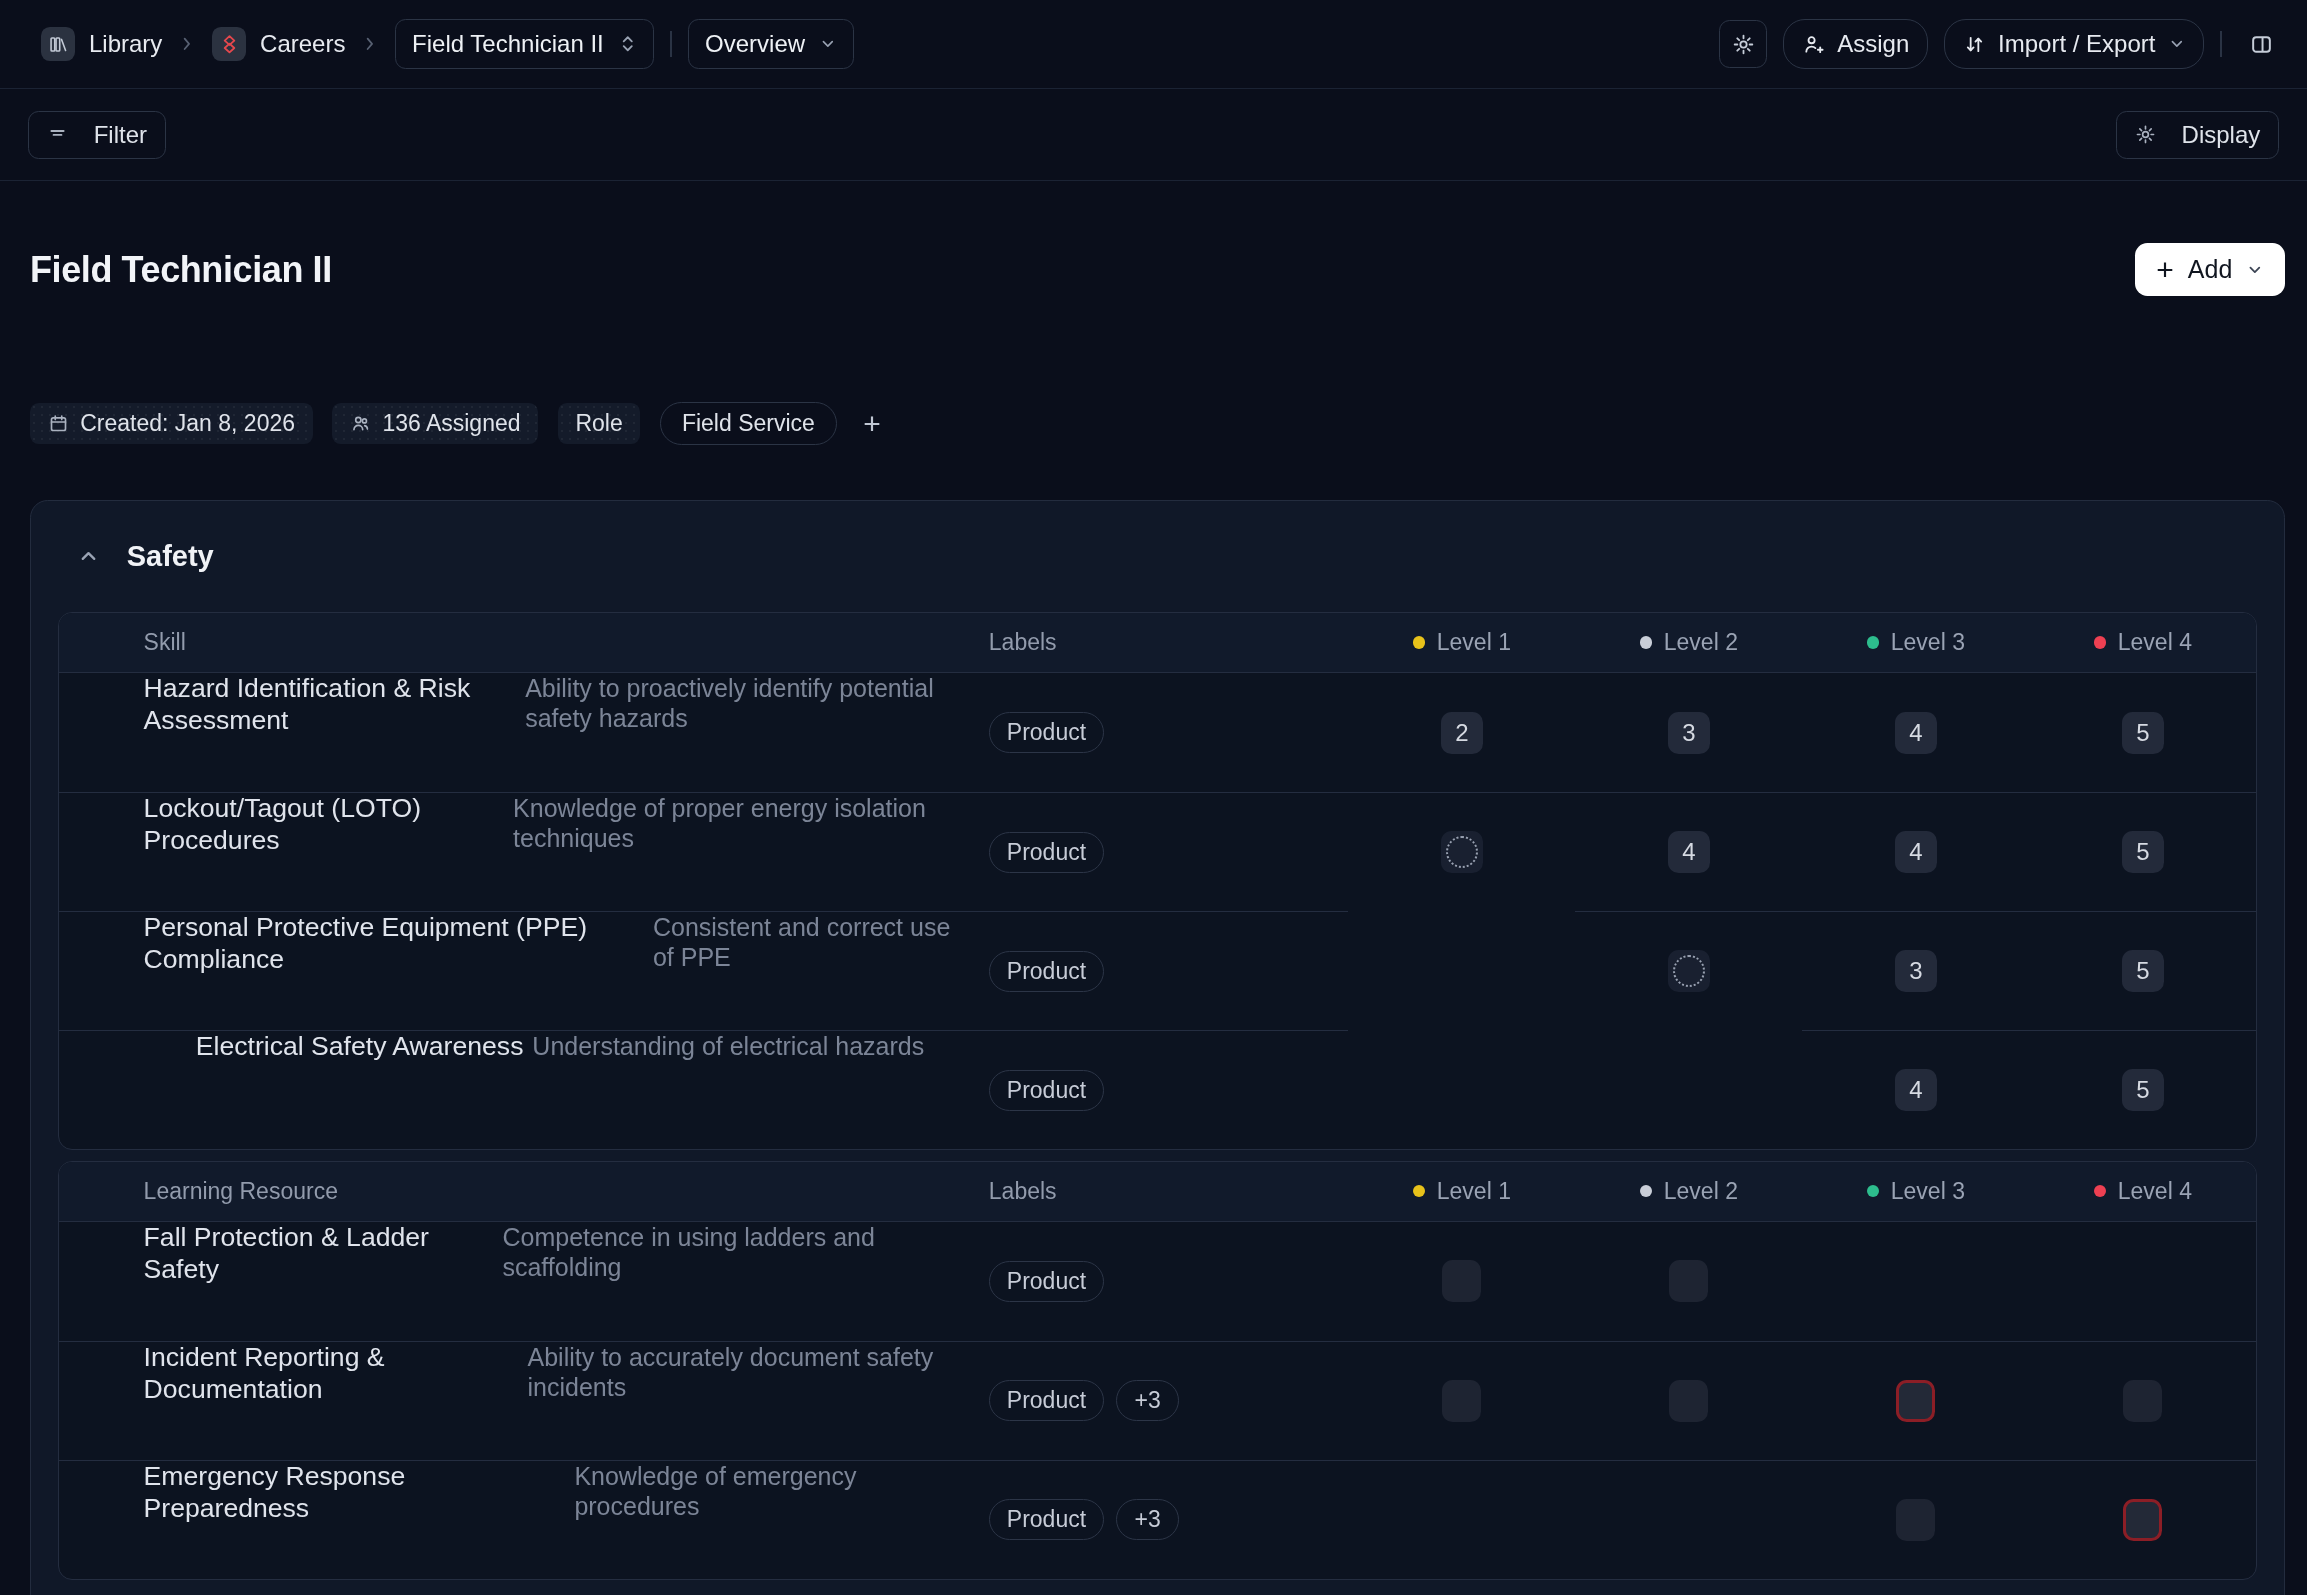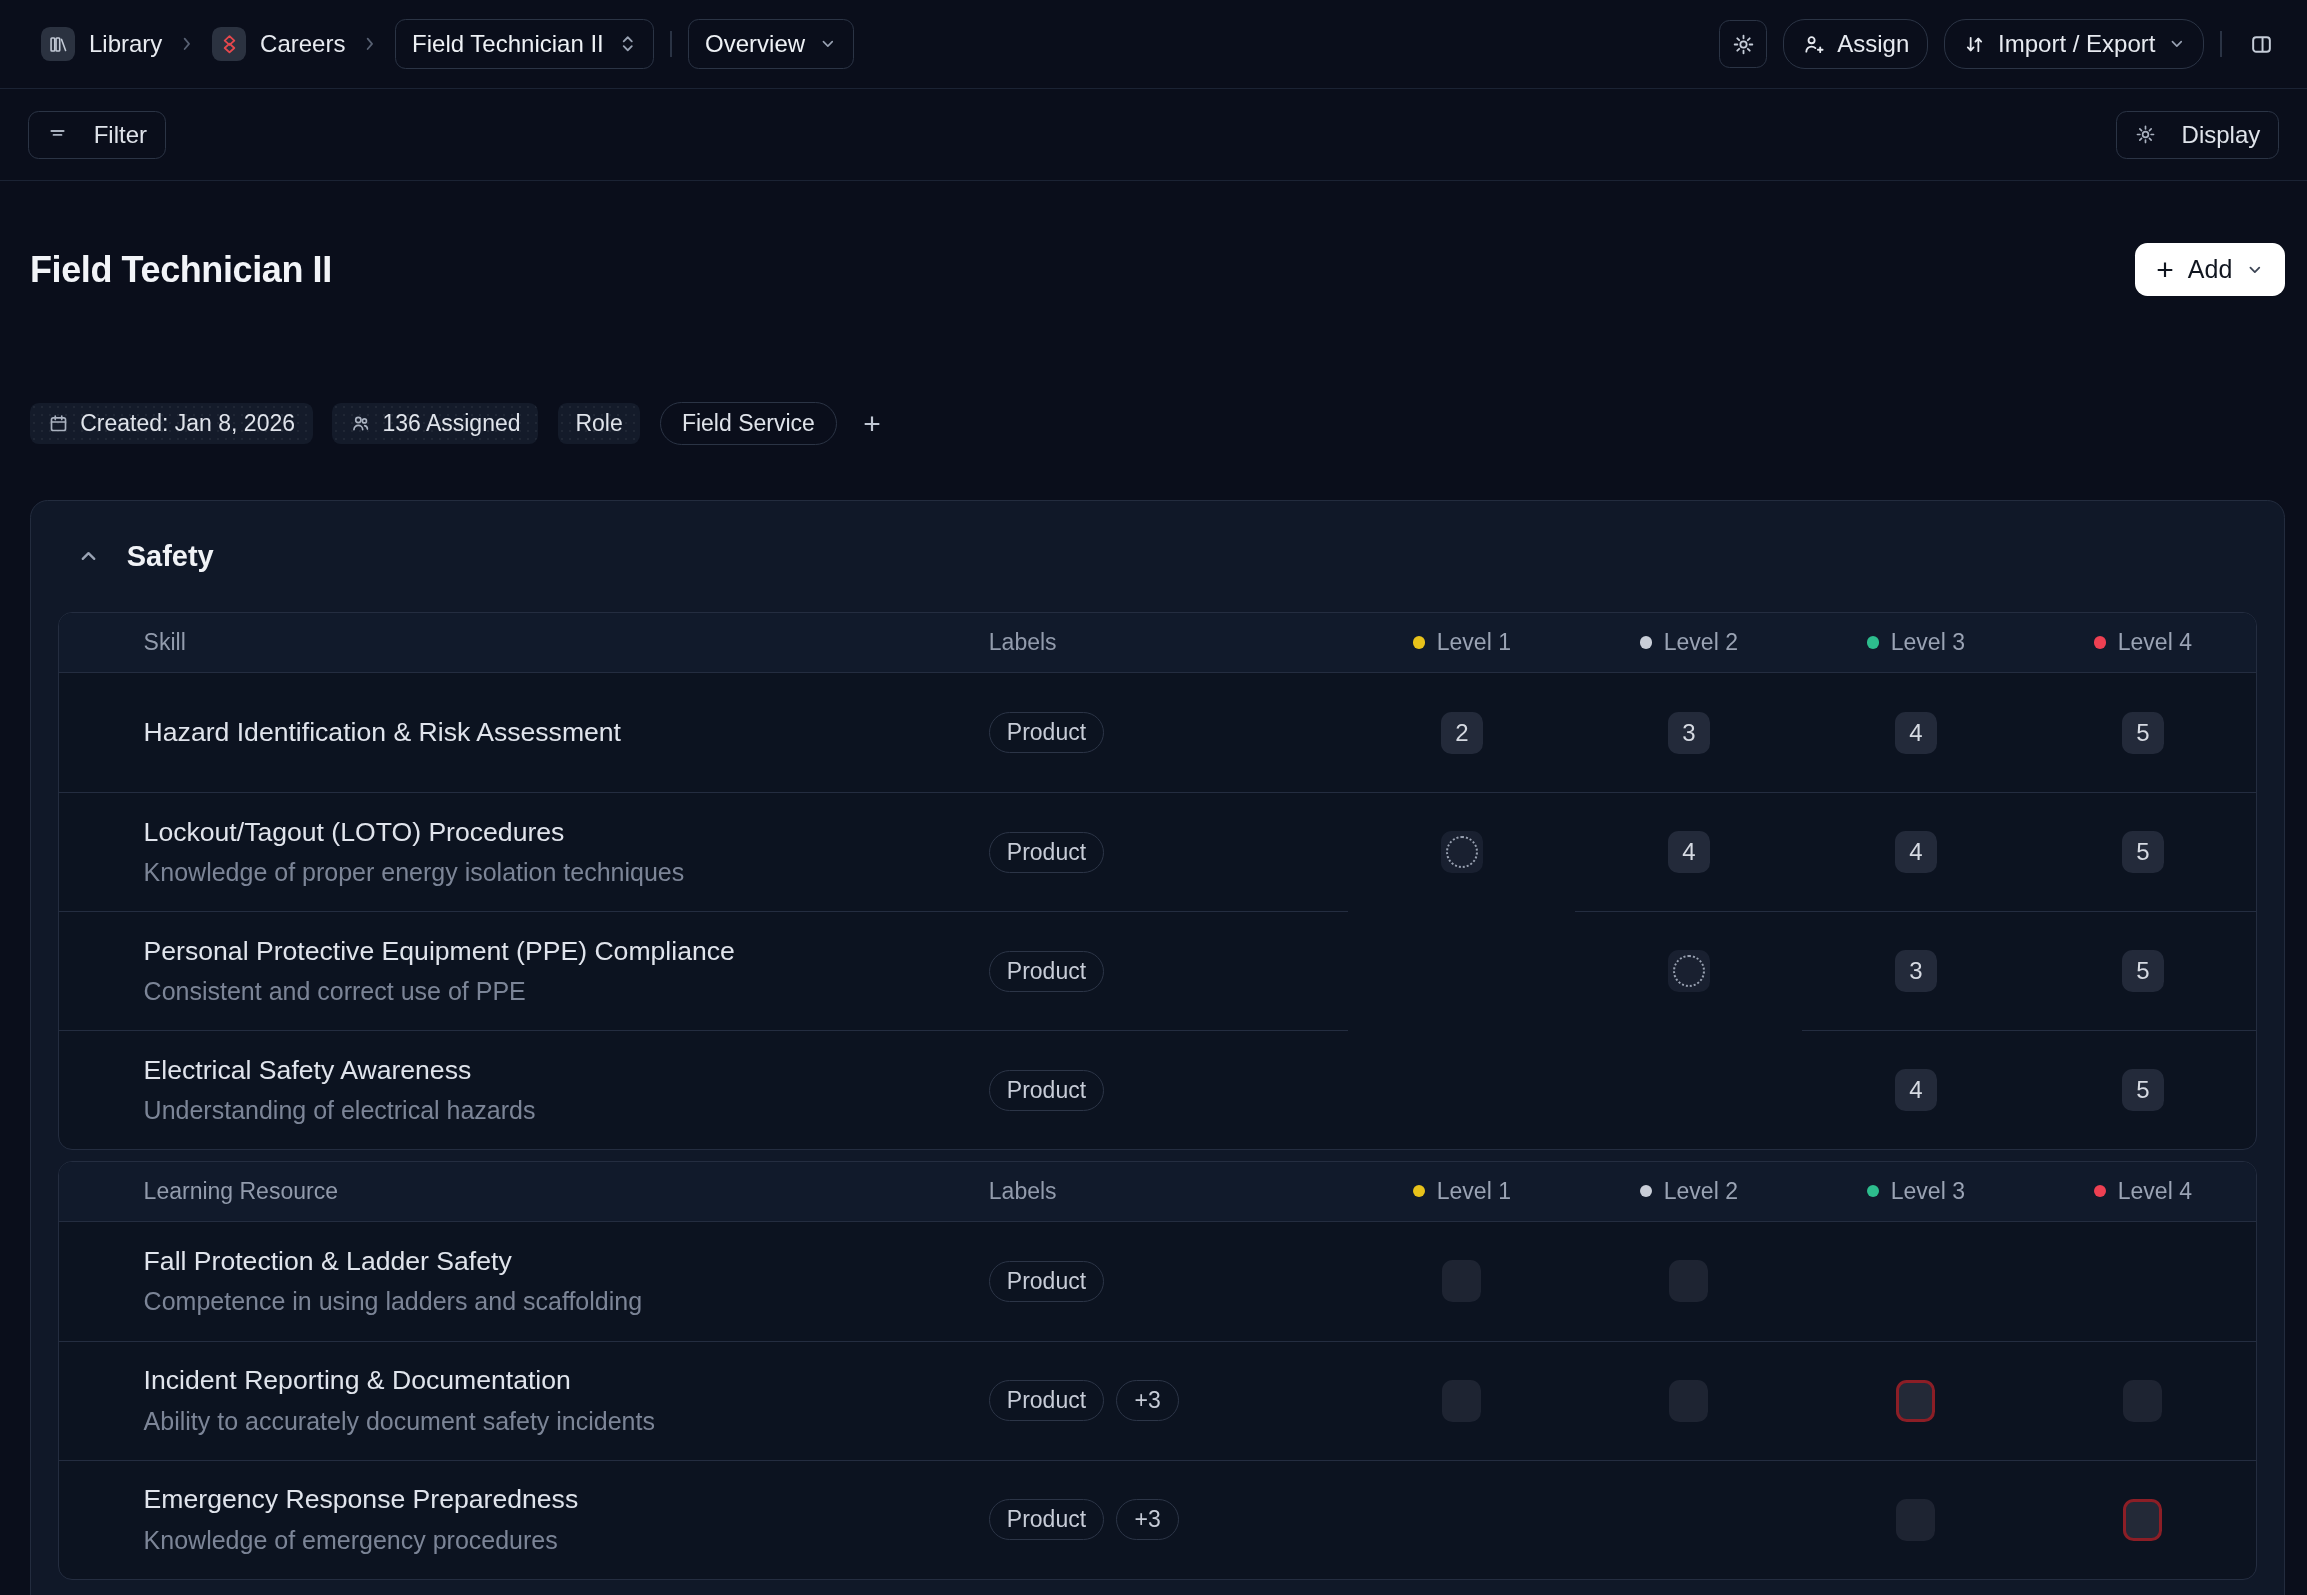--- a/index.html
+++ b/index.html
@@ -57,21 +57,21 @@
   .card-head{display:flex;align-items:center;gap:26.6px;padding-left:19.5px;margin-bottom:39px;}
   .collapse{color:#9aa3b4;cursor:pointer;display:flex;}
   .section-title{font-size:29px;font-weight:700;color:#f0f2f6;margin:0;}
 
   .table{border:1.3px solid #242d40;border-radius:14px;background:#0c1320;overflow:hidden;}
   .table + .table{margin-top:10.6px;}
   .t-head{display:flex;height:59px;background:#111a2b;border-bottom:1.3px solid #242d40;}
   .t-row{display:flex;min-height:119px;}
   .cell{display:flex;align-items:center;box-sizing:border-box;}
   .c-skill{flex:1;padding-left:85px;}
-  .t-row .c-skill{flex-direction:column;align-items:flex-start;justify-content:center;gap:8.9px;}
+  .t-row .c-skill{align-items:flex-start;justify-content:center;gap:8.9px;}
   .c-labels{width:372px;flex:none;padding-left:12.4px;gap:12.4px;}
   .c-level{width:227px;flex:none;justify-content:center;gap:11.5px;}
   .bt{border-top:0.9px solid #242d40;}
   .th-text{font-size:23px;color:#929bac;}
   .lvl-dot{width:12.4px;height:12.4px;border-radius:50%;flex:none;}
   .lvl-label{font-size:23px;color:#9aa3b4;}
 
   .s-name{font-size:26.6px;font-weight:500;color:#e0e4ec;line-height:1.2;}
   .s-desc{font-size:25px;color:#7c8597;line-height:1.2;}
   .pill{height:39px;padding:0 17px;border:1.3px solid #2c3547;border-radius:886px;color:#c7ccd7;
@@ -300,20 +300,21 @@
               <span class="lvl-label">Level 3</span>
             </div>
             <div class="cell c-level">
               <span class="lvl-dot" style="background: rgb(238, 64, 82);"></span>
               <span class="lvl-label">Level 4</span>
             </div>
           </div>
           <div class="t-row">
             <div class="cell c-skill">
               <div class="s-name">Hazard Identification &amp; Risk Assessment</div>
+              <div class="s-desc">Ability to proactively identify potential safety hazards</div>
             </div>
             <div class="cell c-labels">
               <span class="pill">Product</span>
             </div>
             <div class="cell c-level">
               <div class="num-chip">2</div>
             </div>
             <div class="cell c-level">
               <div class="num-chip">3</div>
             </div>

